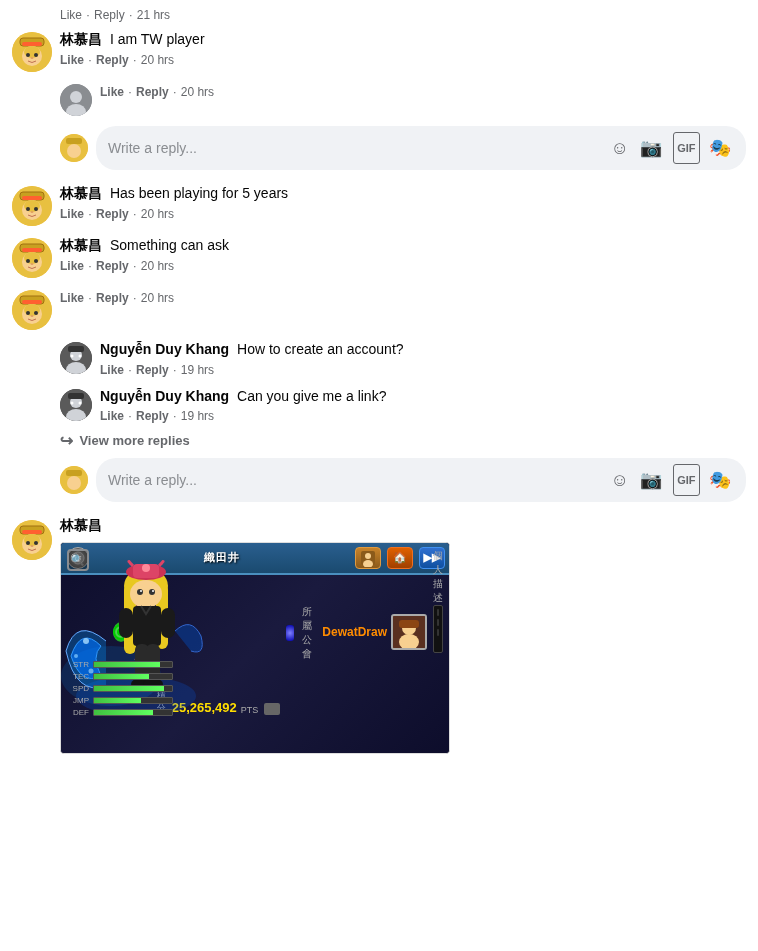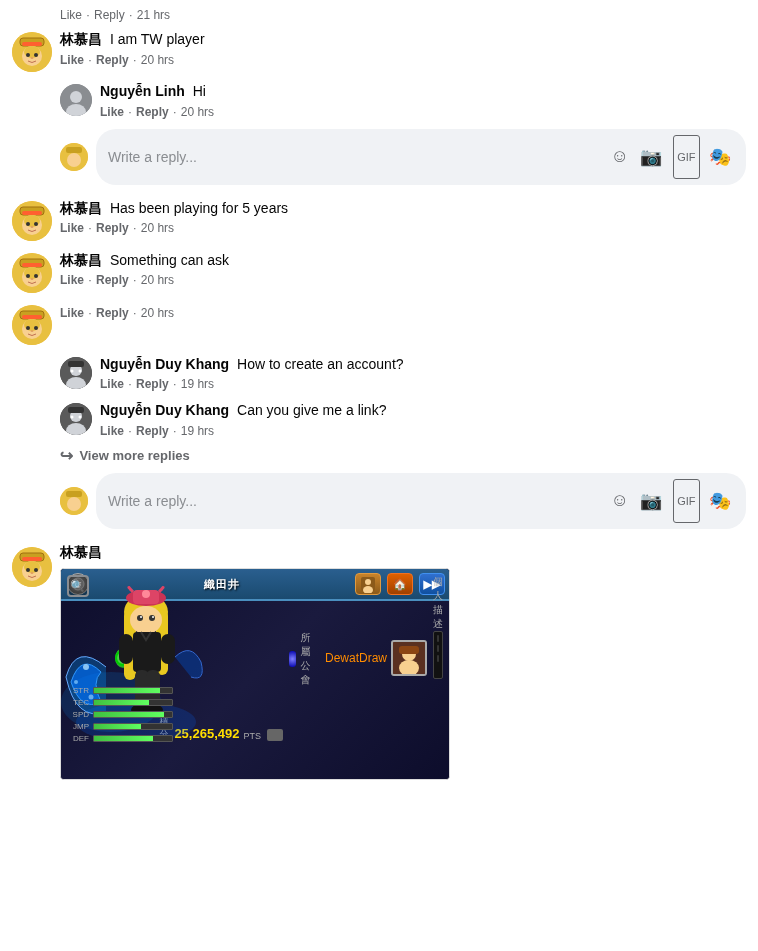--- a/index.html
+++ b/index.html
@@ -102,25 +102,25 @@
       cursor: text;
     }
     .reply-input-icon {
       color: #65676b;
       font-size: 18px;
       cursor: pointer;
       padding: 0 2px;
     }
     .gif-label {
       font-size: 11px;
-      font-weight: 400;
+      font-weight: 700;
       color: #65676b;
       border: 1.5px solid #65676b;
       border-radius: 3px;
-      padding: 15px 3px;
+      padding: 9px 3px;
       cursor: pointer;
     }
 
     
     .view-more-replies {
       display: flex;
       align-items: center;
       gap: 6px;
       color: #65676b;
       font-size: 13px;
@@ -289,25 +289,26 @@
       margin-left: 2px;
     }
     .guild-icon {
       width: 16px; height: 16px;
       background: radial-gradient(circle, #8080ff 0%, #0000aa 100%);
       border-radius: 3px;
     }
     .guild-label {
       color: #aaa;
       font-size: 10px;
+      text-align: center;
     }
     .guild-name {
       color: #ff8c00;
       font-size: 12px;
-      font-weight: normal;
+      font-weight: bold;
     }
     .guild-portrait {
       width: 36px; height: 36px;
       background: linear-gradient(135deg, #8a5050 0%, #4a2020 100%);
       border: 2px solid #aaa;
       border-radius: 3px;
       overflow: hidden;
       margin-left: auto;
       display: flex; align-items: center; justify-content: center;
     }
@@ -390,24 +391,20 @@
   <div class="reply-indent">
     <div class="comment-row">
       <div class="avatar avatar-sm av-gray">
         <svg width="32" height="32" viewBox="0 0 32 32">
           <circle cx="16" cy="16" r="16" fill="#8a8d91"></circle>
           <circle cx="16" cy="13" r="6" fill="#d0d3d8"></circle>
           <ellipse cx="16" cy="28" rx="10" ry="8" fill="#d0d3d8"></ellipse>
         </svg>
       </div>
       <div class="comment-body">
-        <div class="comment-text">
-          <span class="username">Nguyễn Linh</span>
-          <span class="message">Hi</span>
-        </div>
         <div class="action-bar">
           <span class="action-link">Like</span>
           <span class="dot">·</span>
           <span class="action-link">Reply</span>
           <span class="dot">·</span>
           <span class="time">20 hrs</span>
         </div>
       </div>
     </div>
 

